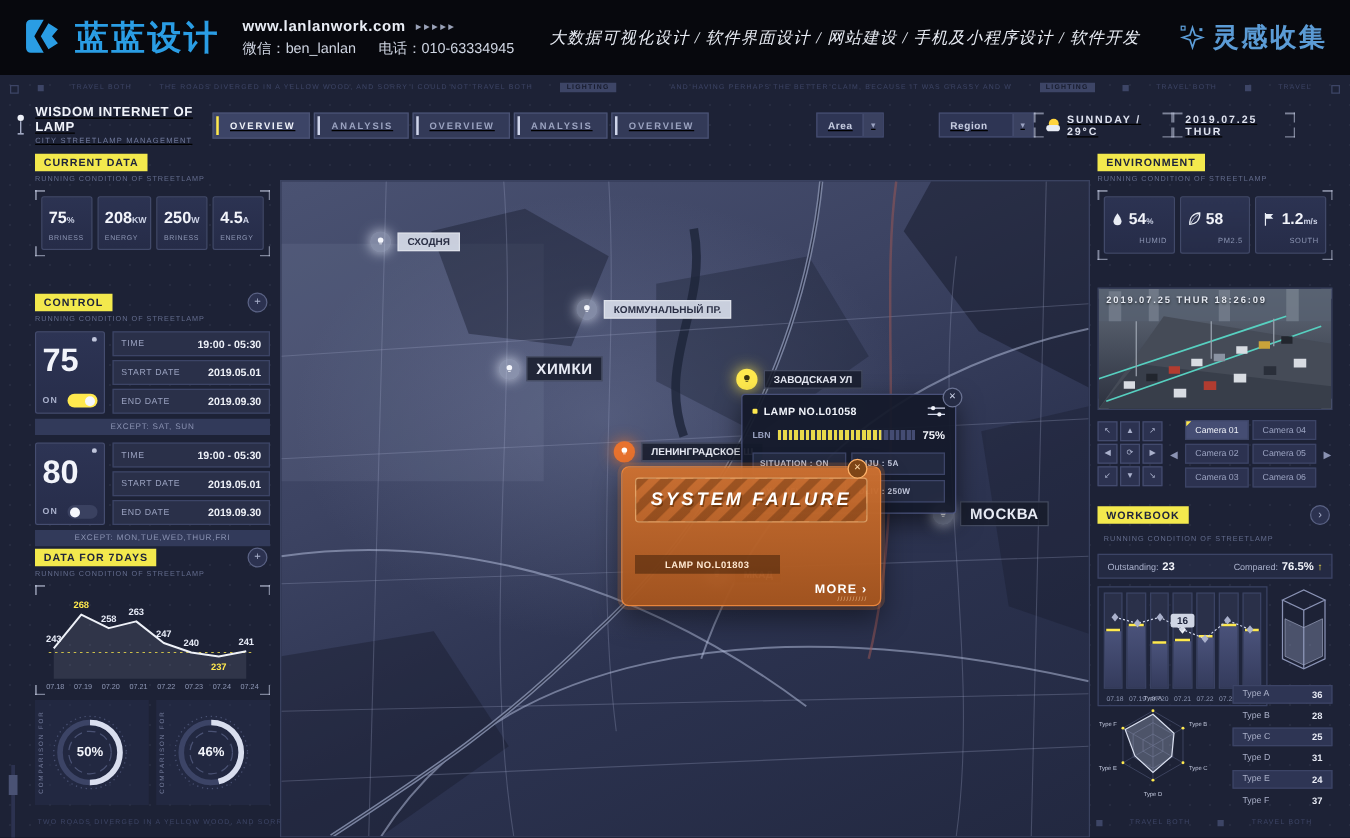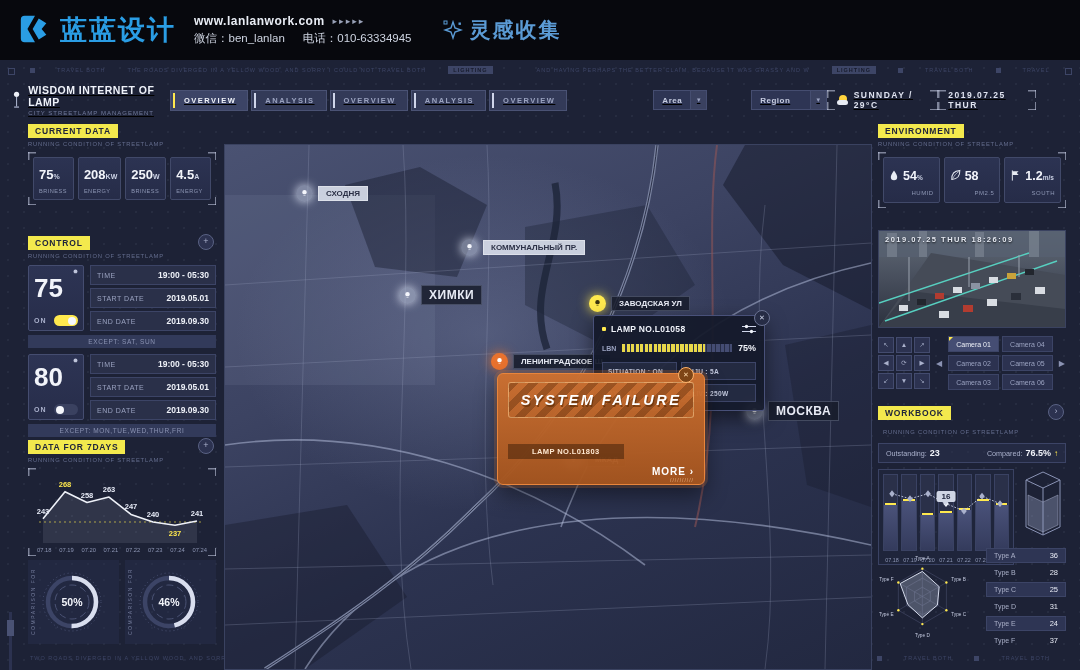--- a/index.html
+++ b/index.html
@@ -215,21 +215,21 @@
     border-left:3px solid transparent;border-right:3px solid transparent;border-top:3px solid #cfd5e4;}
   .wb-gauge{width:46px;display:flex;flex-direction:column;align-items:center;justify-content:space-between;}
   .wb-gauge-pct{color:#ffe94e;font-size:10px;font-weight:900;}
   
   .radar-row{display:flex;gap:4px;align-items:flex-start;}
   #radar-svg{width:104px;height:98px;flex:none;}
   .radar-legend{flex:1;display:flex;flex-direction:column;gap:2px;margin-top:2px;}
   .rl-row{height:13px;display:flex;align-items:center;justify-content:space-between;padding:0 7px;
     font-size:7px;color:#aab0c8;border:1px solid transparent;}
   .rl-row:nth-child(odd){background:#2e3554;border-color:#3c4466;}
-  .rl-row .rv{color:#e8ebf5;font-size:7.5px;font-weight:400;}
+  .rl-row .rv{color:#e8ebf5;font-size:7.5px;font-weight:700;}
 </style>
 </head>
 <body>
 
 <div id="site-header">
   <div class="logo-wrap">
     <svg width="34" height="34" viewBox="0 0 36 36">
       <path d="M7 4h11l-8 14 8 14H7a4 4 0 0 1-4-4V8a4 4 0 0 1 4-4z" fill="#2a9de4"></path>
       <path d="M22 7l-6.5 11L22 29l8-5-5-6 5-6z" fill="#2a9de4"></path>
     </svg>
@@ -238,20 +238,21 @@
   <div class="site-contact">
     <span class="row1">
       <span>www.lanlanwork.com</span>
       <span class="arrows">▸▸▸▸▸</span>
     </span>
     <span class="row2">
       <span>微信：ben_lanlan</span>
       <span>电话：010-63334945</span>
     </span>
   </div>
+  <span class="services">大数据可视化设计 / 软件界面设计 / 网站建设 / 手机及小程序设计 / 软件开发</span>
   <div class="collect">
     <svg width="20" height="20" viewBox="0 0 20 20">
       <path d="M10 2 L12 8 L18 10 L12 12 L10 18 L8 12 L2 10 L8 8 Z" fill="none" stroke="#5b9bd5" stroke-width="1.4"></path>
       <rect x="1" y="1" width="3" height="3" fill="none" stroke="#5b9bd5"></rect>
       <rect x="15.5" y="2.5" width="2.4" height="2.4" fill="#5b9bd5"></rect>
     </svg>
     <span>灵感收集</span>
   </div>
 </div>
 

